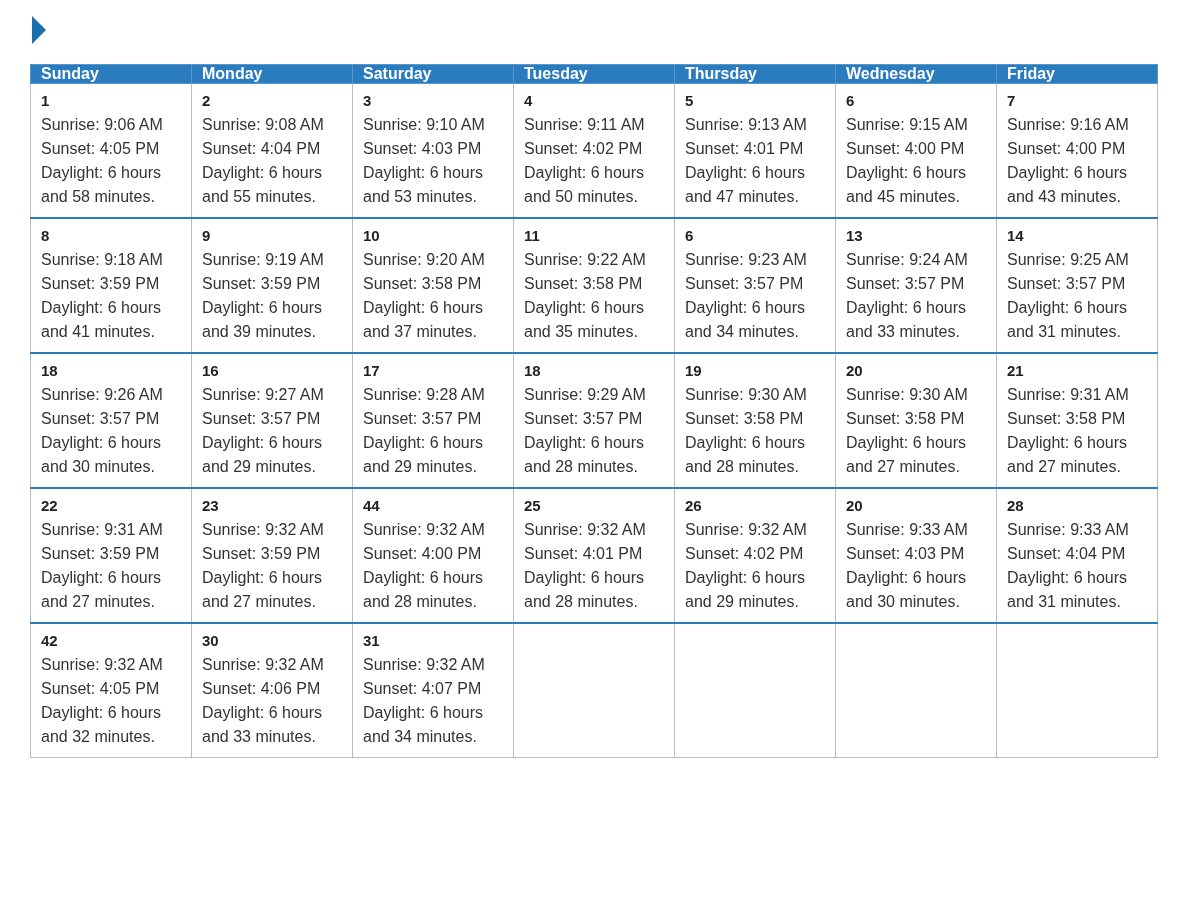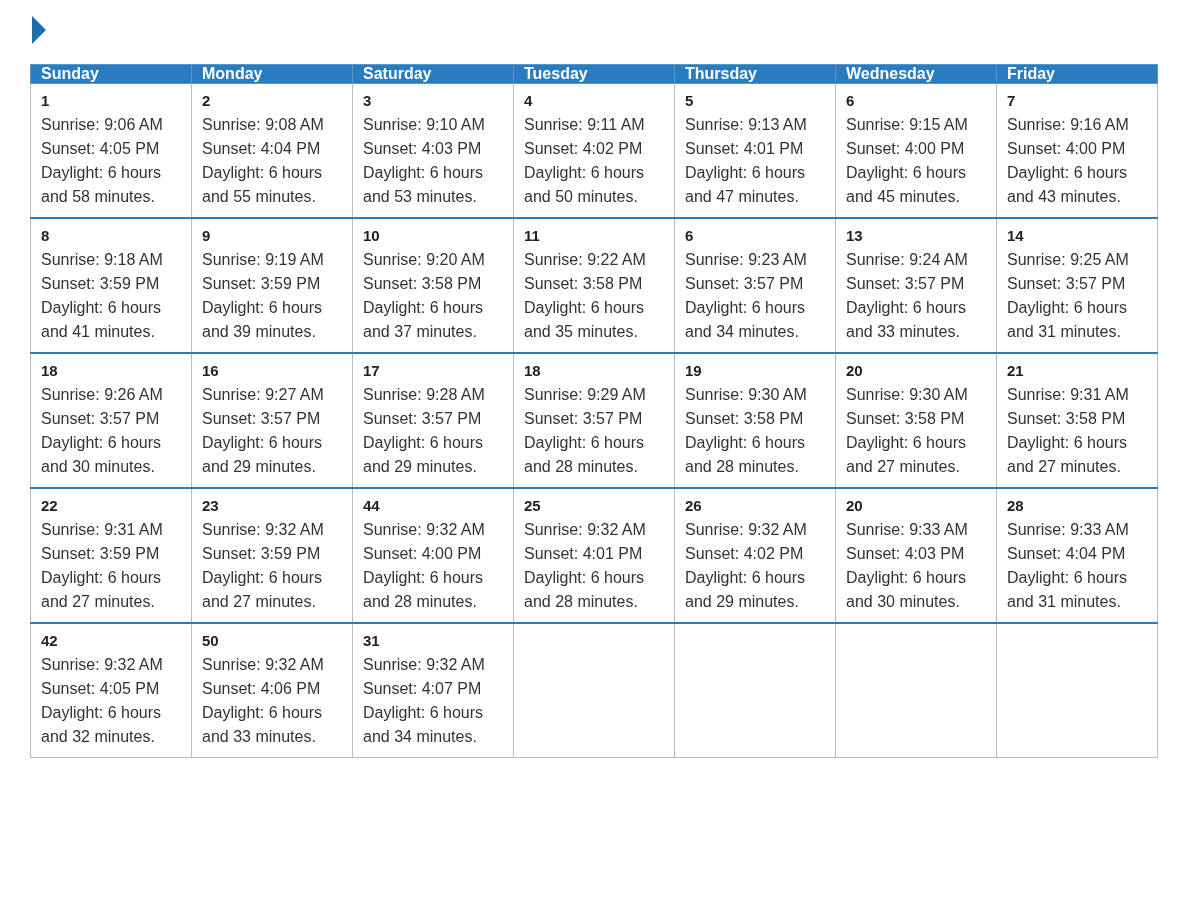--- a/index.html
+++ b/index.html
@@ -251,21 +251,21 @@
           <span class="day-num">28</span>
           <div class="day-info">Sunrise: 9:33 AM<br>Sunset: 4:04 PM<br>Daylight: 6 hours<br>and 31 minutes.</div>
         </td>
       </tr>
       <tr class="row-divider">
         <td>
           <span class="day-num">42</span>
           <div class="day-info">Sunrise: 9:32 AM<br>Sunset: 4:05 PM<br>Daylight: 6 hours<br>and 32 minutes.</div>
         </td>
         <td>
-          <span class="day-num">50</span>
+          <span class="day-num">30</span>
           <div class="day-info">Sunrise: 9:32 AM<br>Sunset: 4:06 PM<br>Daylight: 6 hours<br>and 33 minutes.</div>
         </td>
         <td>
           <span class="day-num">31</span>
           <div class="day-info">Sunrise: 9:32 AM<br>Sunset: 4:07 PM<br>Daylight: 6 hours<br>and 34 minutes.</div>
         </td>
         <td class="empty-cell"></td>
         <td class="empty-cell"></td>
         <td class="empty-cell"></td>
         <td class="empty-cell"></td>

